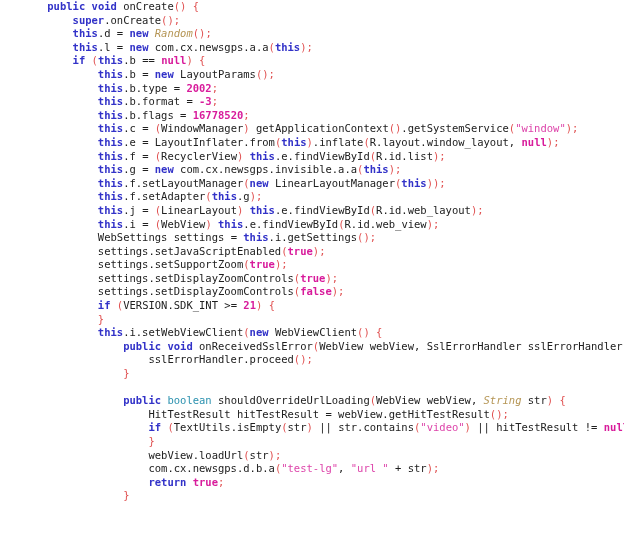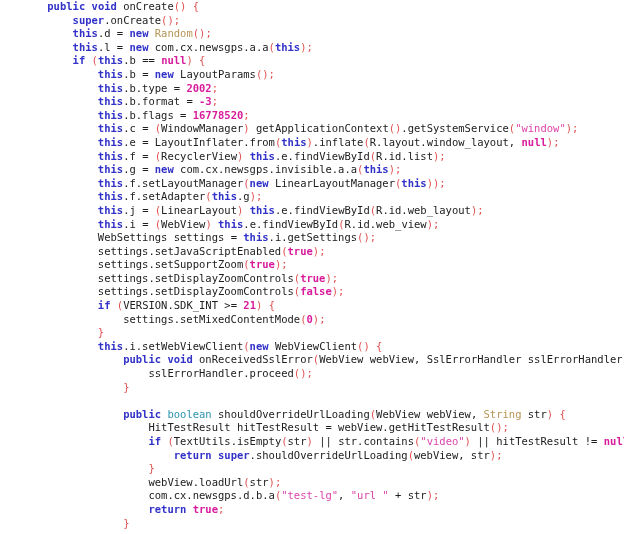--- a/index.html
+++ b/index.html
@@ -27,21 +27,21 @@
     font-size: 10.5px;
     white-space: pre;
     font-family: "DejaVu Sans Mono", "Liberation Mono", monospace;
     letter-spacing: 0px;
     padding-left: 22px;
     color: #000000;
   }
   
   .kw   { color: #3232c8; font-weight: bold; }   
   .typ  { color: #2b91af; font-weight: normal; }   
-  .cls  { color: #b59554; }                      
+  .cls  { color: #b59554; font-style: italic; }                      
   .pun  { color: #e05050; }                      
   .lit  { color: #d81b9b; font-weight: bold; }   
   .str  { color: #dd44aa; }                      
   .pln  { color: #202020; }                      
   .brc  { color: #e05050; }                      
   .op   { color: #202020; }
 </style>
 </head>
 <body>
 
@@ -63,30 +63,28 @@
       <div class="code-line"><span class="pln">            </span><span class="kw">this</span><span class="pln">.f.setLayoutManager</span><span class="pun">(</span><span class="kw">new</span><span class="pln"> </span><span class="pln">LinearLayoutManager</span><span class="pun">(</span><span class="kw">this</span><span class="pun">))</span><span class="pun">;</span></div>
       <div class="code-line"><span class="pln">            </span><span class="kw">this</span><span class="pln">.f.setAdapter</span><span class="pun">(</span><span class="kw">this</span><span class="pln">.g</span><span class="pun">)</span><span class="pun">;</span></div>
       <div class="code-line"><span class="pln">            </span><span class="kw">this</span><span class="pln">.j </span><span class="op">=</span><span class="pln"> </span><span class="pun">(</span><span class="pln">LinearLayout</span><span class="pun">)</span><span class="pln"> </span><span class="kw">this</span><span class="pln">.e.findViewById</span><span class="pun">(</span><span class="pln">R.id.web_layout</span><span class="pun">)</span><span class="pun">;</span></div>
       <div class="code-line"><span class="pln">            </span><span class="kw">this</span><span class="pln">.i </span><span class="op">=</span><span class="pln"> </span><span class="pun">(</span><span class="pln">WebView</span><span class="pun">)</span><span class="pln"> </span><span class="kw">this</span><span class="pln">.e.findViewById</span><span class="pun">(</span><span class="pln">R.id.web_view</span><span class="pun">)</span><span class="pun">;</span></div>
       <div class="code-line"><span class="pln">            </span><span class="pln">WebSettings settings </span><span class="op">=</span><span class="pln"> </span><span class="kw">this</span><span class="pln">.i.getSettings</span><span class="pun">()</span><span class="pun">;</span></div>
       <div class="code-line"><span class="pln">            </span><span class="pln">settings.setJavaScriptEnabled</span><span class="pun">(</span><span class="lit">true</span><span class="pun">)</span><span class="pun">;</span></div>
       <div class="code-line"><span class="pln">            </span><span class="pln">settings.setSupportZoom</span><span class="pun">(</span><span class="lit">true</span><span class="pun">)</span><span class="pun">;</span></div>
       <div class="code-line"><span class="pln">            </span><span class="pln">settings.setDisplayZoomControls</span><span class="pun">(</span><span class="lit">true</span><span class="pun">)</span><span class="pun">;</span></div>
       <div class="code-line"><span class="pln">            </span><span class="pln">settings.setDisplayZoomControls</span><span class="pun">(</span><span class="lit">false</span><span class="pun">)</span><span class="pun">;</span></div>
       <div class="code-line"><span class="pln">            </span><span class="kw">if</span><span class="pln"> </span><span class="pun">(</span><span class="pln">VERSION.SDK_INT </span><span class="op">&gt;=</span><span class="pln"> </span><span class="lit">21</span><span class="pun">)</span><span class="pln"> </span><span class="brc">{</span></div>
-      <div class="code-line"><span class="pln">                </span><span class="pln">settings.setMixedContentMode</span><span class="pun">(</span><span class="lit">0</span><span class="pun">)</span><span class="pun">;</span></div>
       <div class="code-line"><span class="pln">            </span><span class="brc">}</span></div>
       <div class="code-line"><span class="pln">            </span><span class="kw">this</span><span class="pln">.i.setWebViewClient</span><span class="pun">(</span><span class="kw">new</span><span class="pln"> </span><span class="pln">WebViewClient</span><span class="pun">()</span><span class="pln"> </span><span class="brc">{</span></div>
       <div class="code-line"><span class="pln">                </span><span class="kw">public</span><span class="pln"> </span><span class="kw">void</span><span class="pln"> </span><span class="pln">onReceivedSslError</span><span class="pun">(</span><span class="pln">WebView webView, SslErrorHandler sslErrorHandler, SslError sslError</span></div>
       <div class="code-line"><span class="pln">                    </span><span class="pln">sslErrorHandler.proceed</span><span class="pun">()</span><span class="pun">;</span></div>
       <div class="code-line"><span class="pln">                </span><span class="brc">}</span></div>
       <div class="code-line">&nbsp;</div>
       <div class="code-line"><span class="pln">                </span><span class="kw">public</span><span class="pln"> </span><span class="typ">boolean</span><span class="pln"> </span><span class="pln">shouldOverrideUrlLoading</span><span class="pun">(</span><span class="pln">WebView webView, </span><span class="cls">String</span><span class="pln"> str</span><span class="pun">)</span><span class="pln"> </span><span class="brc">{</span></div>
       <div class="code-line"><span class="pln">                    </span><span class="pln">HitTestResult hitTestResult </span><span class="op">=</span><span class="pln"> </span><span class="pln">webView.getHitTestResult</span><span class="pun">()</span><span class="pun">;</span></div>
       <div class="code-line"><span class="pln">                    </span><span class="kw">if</span><span class="pln"> </span><span class="pun">(</span><span class="pln">TextUtils.isEmpty</span><span class="pun">(</span><span class="pln">str</span><span class="pun">)</span><span class="pln"> </span><span class="op">||</span><span class="pln"> str.contains</span><span class="pun">(</span><span class="str">"video"</span><span class="pun">)</span><span class="pln"> </span><span class="op">||</span><span class="pln"> hitTestResult </span><span class="op">!=</span><span class="pln"> </span><span class="lit">null</span></div>
-      <div class="code-line"><span class="pln">                        </span><span class="kw">return</span><span class="pln"> </span><span class="kw">super</span><span class="pln">.shouldOverrideUrlLoading</span><span class="pun">(</span><span class="pln">webView, str</span><span class="pun">)</span><span class="pun">;</span></div>
       <div class="code-line"><span class="pln">                    </span><span class="brc">}</span></div>
       <div class="code-line"><span class="pln">                    </span><span class="pln">webView.loadUrl</span><span class="pun">(</span><span class="pln">str</span><span class="pun">)</span><span class="pun">;</span></div>
       <div class="code-line"><span class="pln">                    </span><span class="pln">com.cx.newsgps.d.b.a</span><span class="pun">(</span><span class="str">"test-lg"</span><span class="pln">, </span><span class="str">"url "</span><span class="pln"> </span><span class="op">+</span><span class="pln"> str</span><span class="pun">)</span><span class="pun">;</span></div>
       <div class="code-line"><span class="pln">                    </span><span class="kw">return</span><span class="pln"> </span><span class="lit">true</span><span class="pun">;</span></div>
       <div class="code-line"><span class="pln">                </span><span class="brc">}</span></div>
     </div>
 </div>
 
 </body></html>

